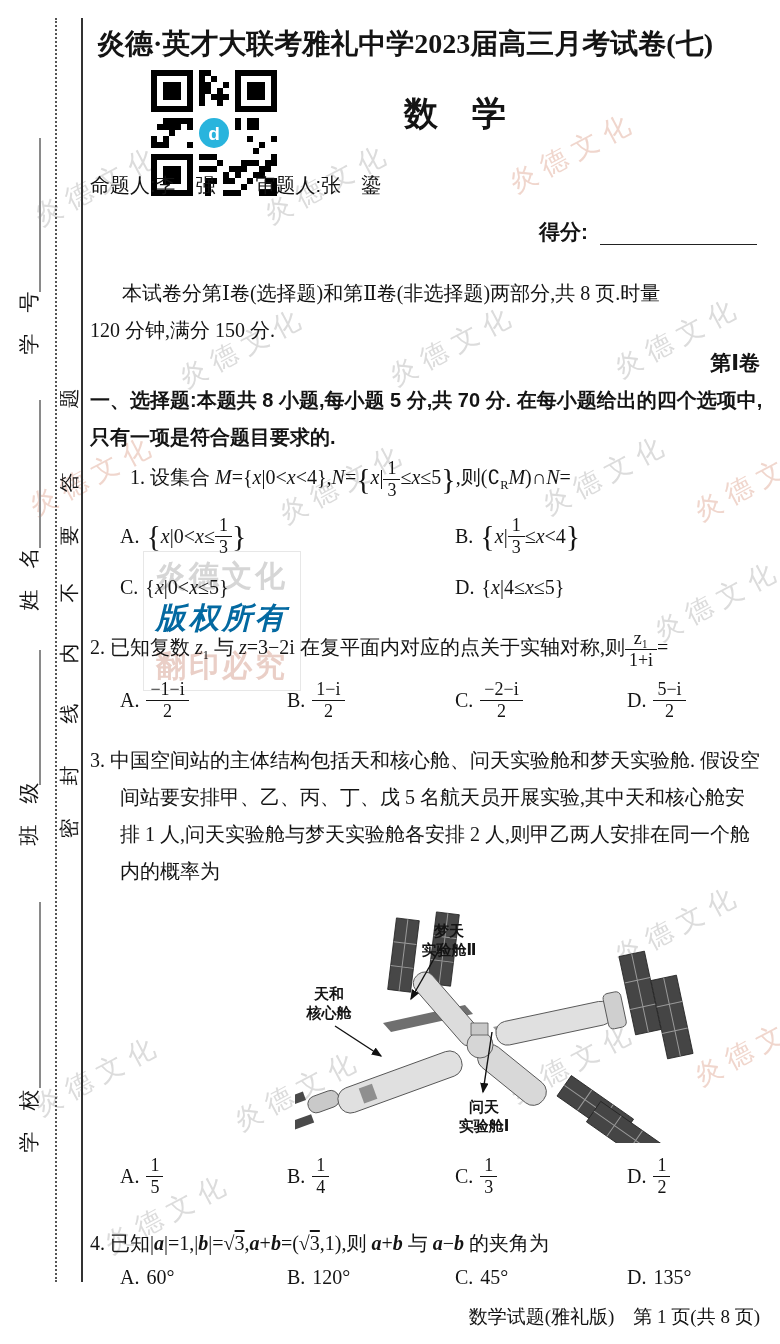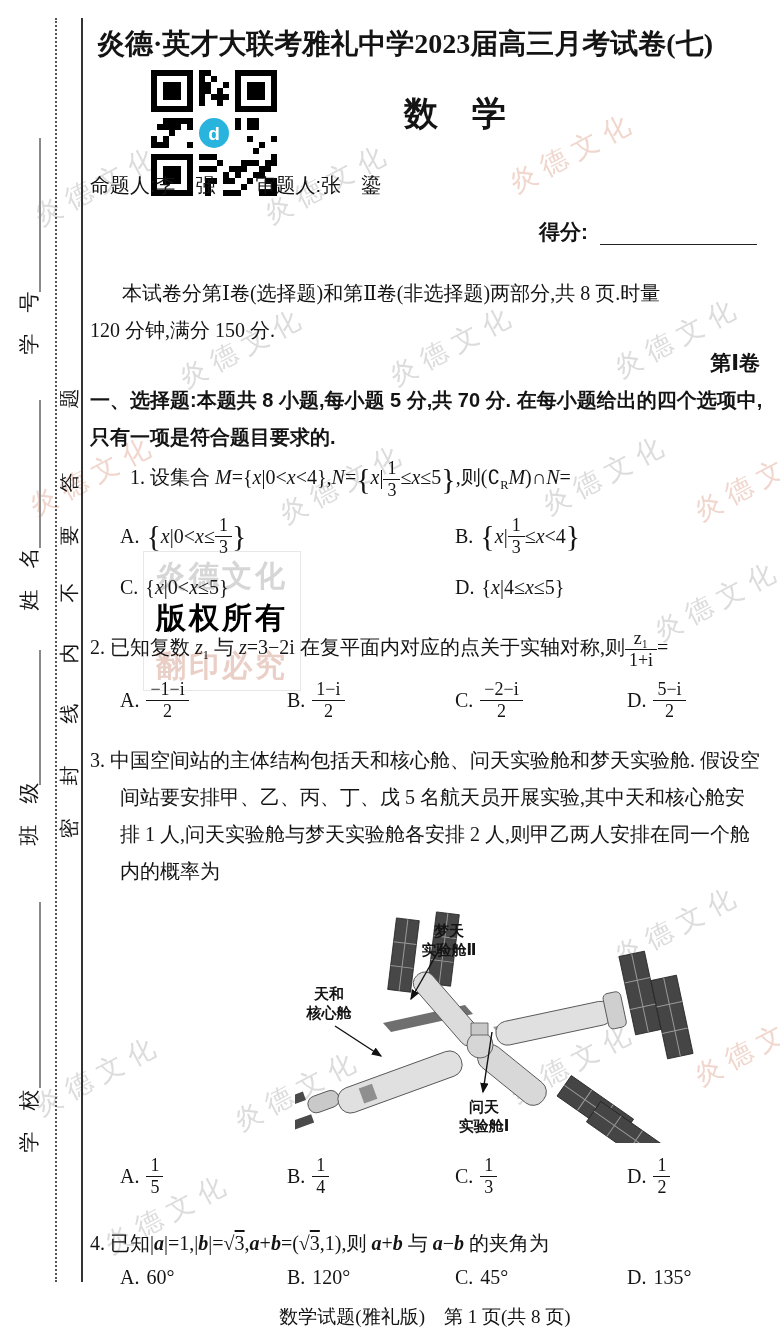--- a/index.html
+++ b/index.html
@@ -87,21 +87,21 @@
   sub{font-size:0.62em;}
   .sqrt .rad{text-decoration:overline;}
   .bb{font-size:150%;font-weight:400;vertical-align:-0.18em;line-height:1;}
   
   .station{left:295px;top:893px;width:400px;height:250px;z-index:1;}
   .figlabel{
     position:absolute;z-index:2;text-align:center;line-height:19px;
     font-family:"Liberation Sans","DejaVu Sans",sans-serif;font-weight:bold;font-size:15px;
   }
   .footer{
-    left:90px;top:1304px;width:670px;text-align:center;z-index:2;font-size:19px;
+    left:90px;top:1304px;width:670px;text-align:right;z-index:2;font-size:19px;
   }
   .qr{left:151px;top:70px;z-index:2;}
 </style>
 </head>
 <body>
 
 <div id="wm-layer">
     <div class="wm" style="left: 28px; top: 167px; color: rgb(220, 220, 220);">炎德文化</div>
     <div class="wm" style="left: 258px; top: 165px; color: rgb(220, 220, 220);">炎德文化</div>
     <div class="wm" style="left: 503px; top: 134px; color: rgb(240, 214, 205);">炎德文化</div>
@@ -116,21 +116,21 @@
     <div class="wm" style="left: 228px; top: 1072px; color: rgb(220, 220, 220);">炎德文化</div>
     <div class="wm" style="left: 503px; top: 1044px; color: rgb(220, 220, 220);">炎德文化</div>
     <div class="wm" style="left: 688px; top: 462px; color: rgb(240, 214, 205);">炎德文化</div>
     <div class="wm" style="left: 688px; top: 1027px; color: rgb(240, 214, 205);">炎德文化</div>
     <div class="wm" style="left: 98px; top: 1195px; color: rgb(220, 220, 220);">炎德文化</div>
     <div class="wm" style="left: 28px; top: 1057px; color: rgb(220, 220, 220);">炎德文化</div>
   </div>
 
 <div class="stamp">
   <div style="top: 4px; color: rgb(214, 214, 214);">炎德文化</div>
-  <div style="top: 46px; color: #000000;">版权所有</div>
+  <div style="top: 46px; color: #0369a1; font-style: italic;">版权所有</div>
   <div style="top: 94px; color: rgb(234, 207, 199);">翻印必究</div>
 </div>
 
 <div id="sidebar">
   <div class="seal-dotted"></div>
   <div class="seal-solid"></div>
 <div class="sb-char" style="left: 16px; top: 288px;">号</div>
     <div class="sb-char" style="left: 16px; top: 330px;">学</div>
     <div class="sb-char" style="left: 16px; top: 544px;">名</div>
     <div class="sb-char" style="left: 16px; top: 586px;">姓</div>

